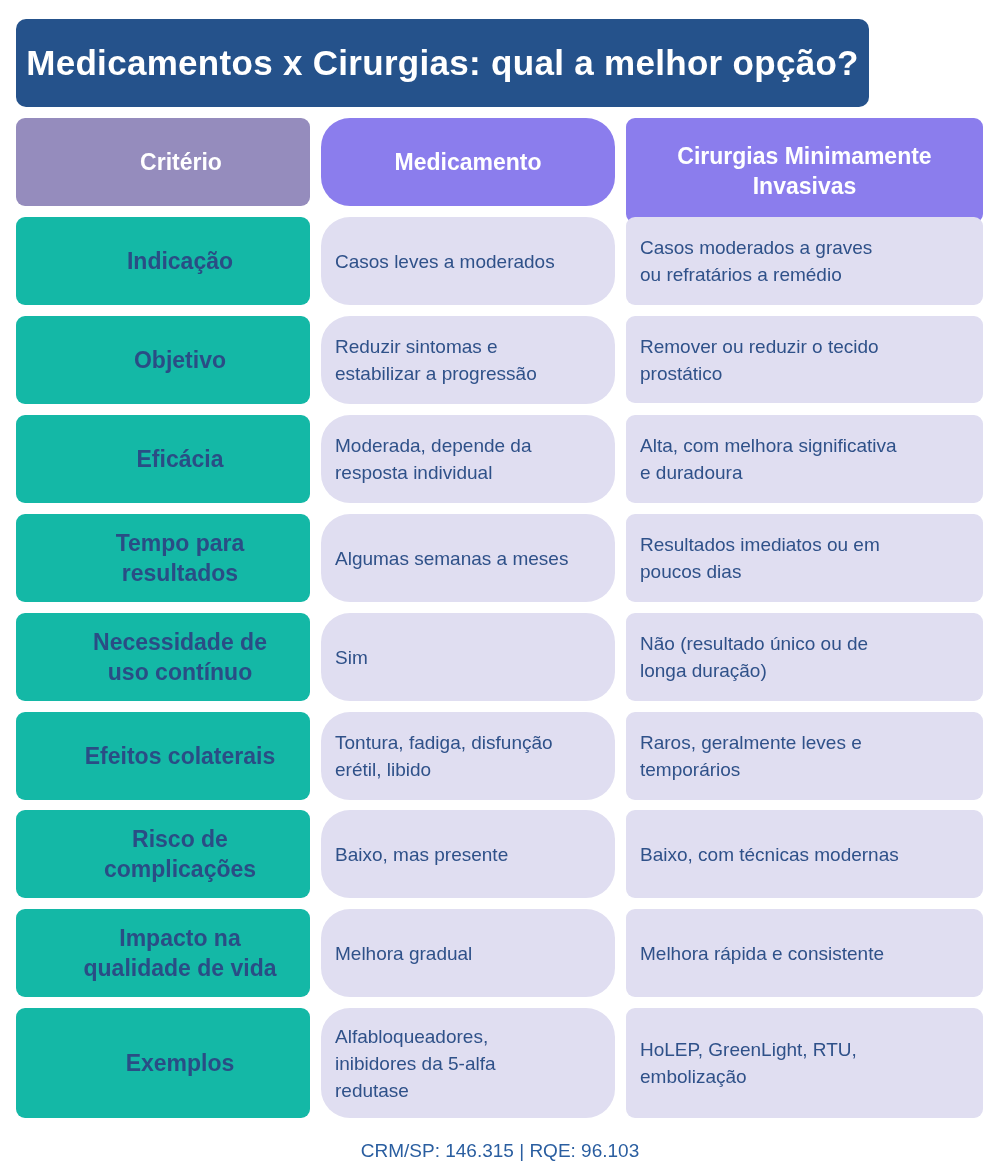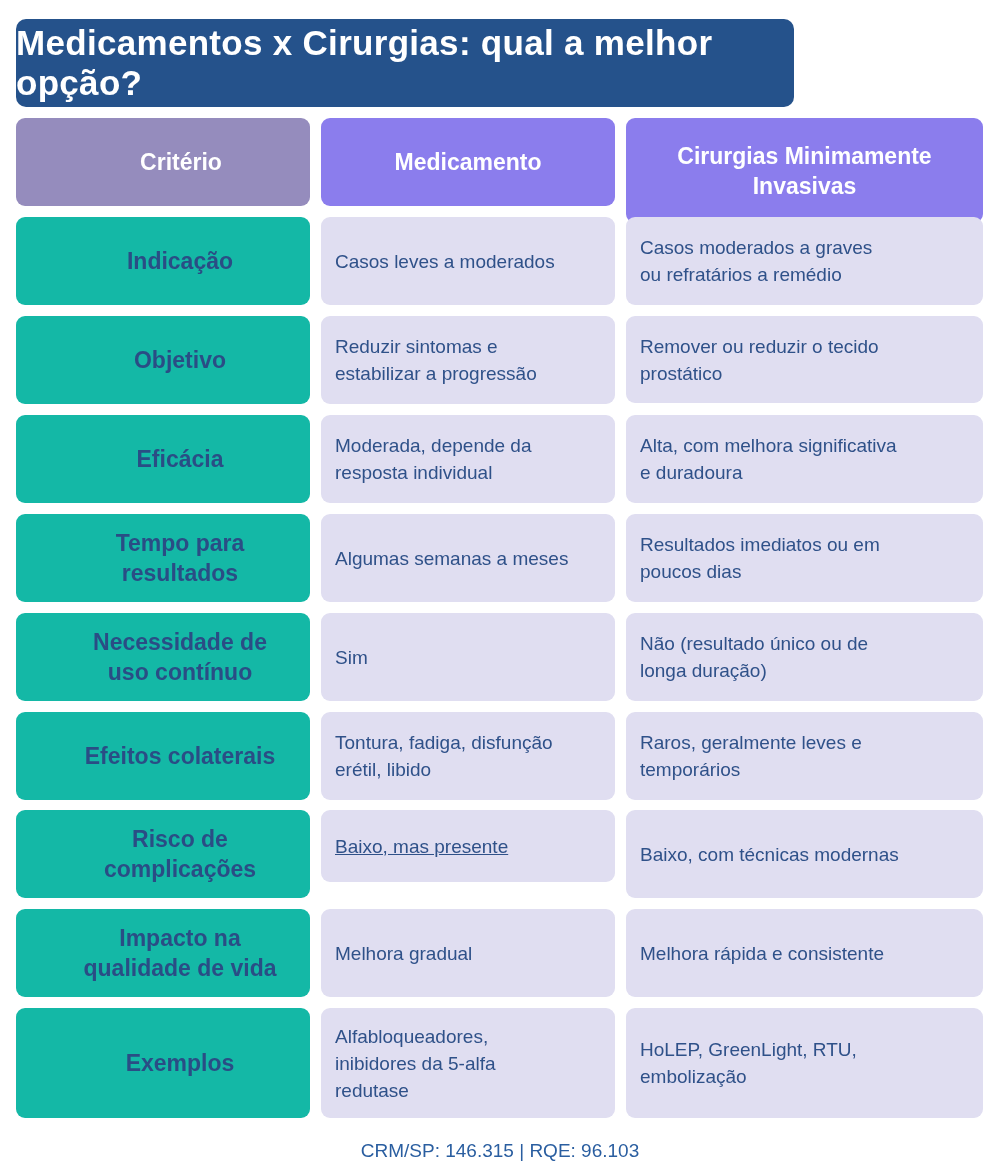--- a/index.html
+++ b/index.html
@@ -1,41 +1,41 @@
 <!DOCTYPE html>
 <html><head>
 <meta charset="utf-8">
 <style>
   * { box-sizing: border-box; margin: 0; padding: 0; }
   html, body { width: 1000px; height: 1176px; background: #ffffff; overflow: hidden; }
   body { position: relative; font-family: "Liberation Sans", "DejaVu Sans", sans-serif; color: #2a4d85; }
 
   .title-box {
-    position: absolute; left: 16px; top: 19px; width: 778px; height: 88px;
+    position: absolute; left: 16px; top: 19px; width: 853px; height: 88px;
     background: #25528b; border-radius: 10px;
     display: flex; align-items: center; justify-content: center;
   }
   .title-box h1 {
     color: #ffffff; font-size: 35px; font-weight: bold; letter-spacing: 0.3px;
   }
 
   .cell {
     position: absolute; border-radius: 9px;
     display: flex; align-items: center;
   }
   .hdr { justify-content: center; text-align: center; color: #ffffff; font-weight: bold; font-size: 23px; line-height: 30px; padding: 0 12px; }
   .hdr.c1 { background: #958cbd; }
   .hdr.c2, .hdr.c3 { background: #8b7ded; }
 
   .crit { background: #14b8a6; justify-content: center; text-align: center; font-weight: bold; font-size: 23px; line-height: 30px; color: #2a4d85; padding: 0 14px; }
   .val { background: #e0def1; justify-content: flex-start; text-align: left; font-size: 19px; line-height: 27px; color: #2f5189; padding: 0 16px 0 14px; }
   .val span, .crit span, .hdr span { white-space: pre-line; }
 
   .c1 { left: 16px; width: 294px; padding-left: 48px; }
-  .c2 { left: 321px; width: 294px; }
+  .c2 { left: 321px; width: 294px; border-radius: 29px; }
   .c3 { left: 626px; width: 357px; }
 
   .footer {
     position: absolute; left: 0; top: 1137px; width: 1000px; height: 28px;
     display: flex; align-items: center; justify-content: center; gap: 10px;
     font-size: 19px; color: #2a5ea0;
   }
   .footer .name { font-weight: bold; color: #25528b; }
   .footer .reg { color: #2a5ea0; }
 </style>
@@ -125,21 +125,21 @@
   </div>
 <div class="cell val c3" style="top:712px;height:88px;">
     <span>Raros, geralmente leves e
 temporários</span>
   </div>
 
 <div class="cell crit c1" style="top:810px;height:88px;">
     <span>Risco de
 complicações</span>
   </div>
-<div class="cell val c2" style="top:810px;height:72px;text-decoration:underline;">
+<div class="cell val c2" style="top:810px;height:88px;">
     <span>Baixo, mas presente</span>
   </div>
 <div class="cell val c3" style="top:810px;height:88px;">
     <span>Baixo, com técnicas modernas</span>
   </div>
 
 <div class="cell crit c1" style="top:909px;height:88px;">
     <span>Impacto na
 qualidade de vida</span>
   </div>

